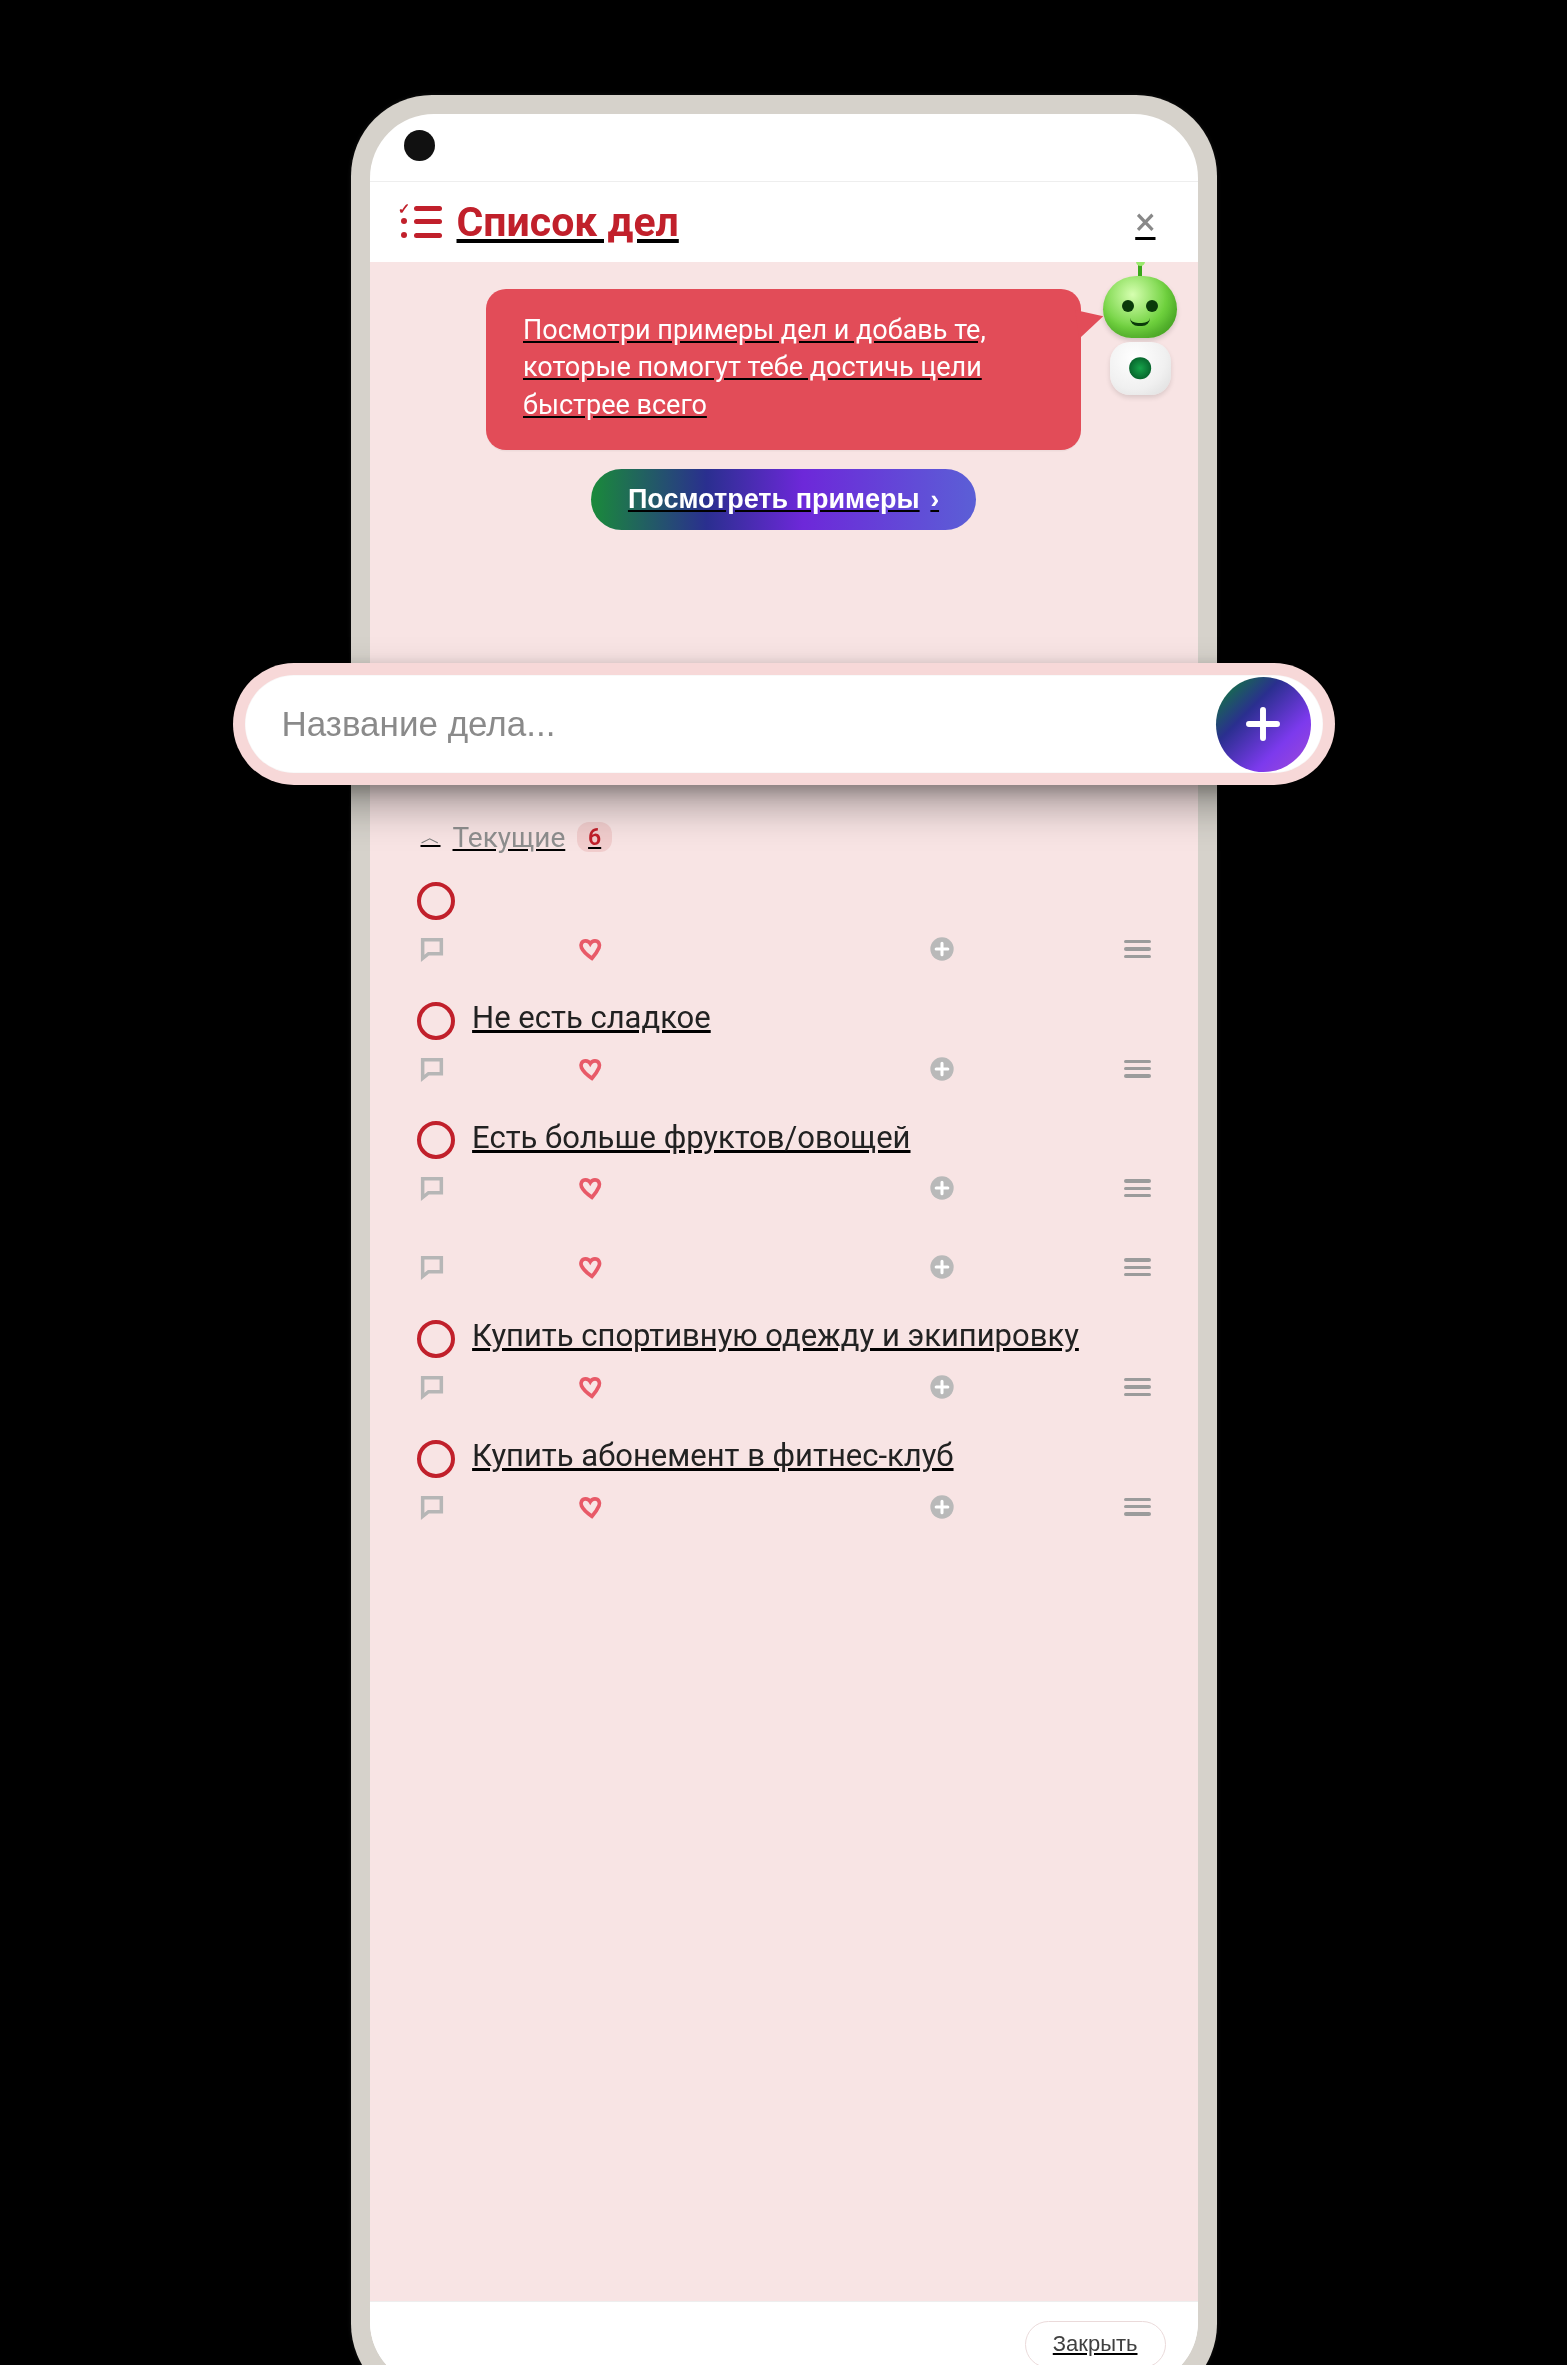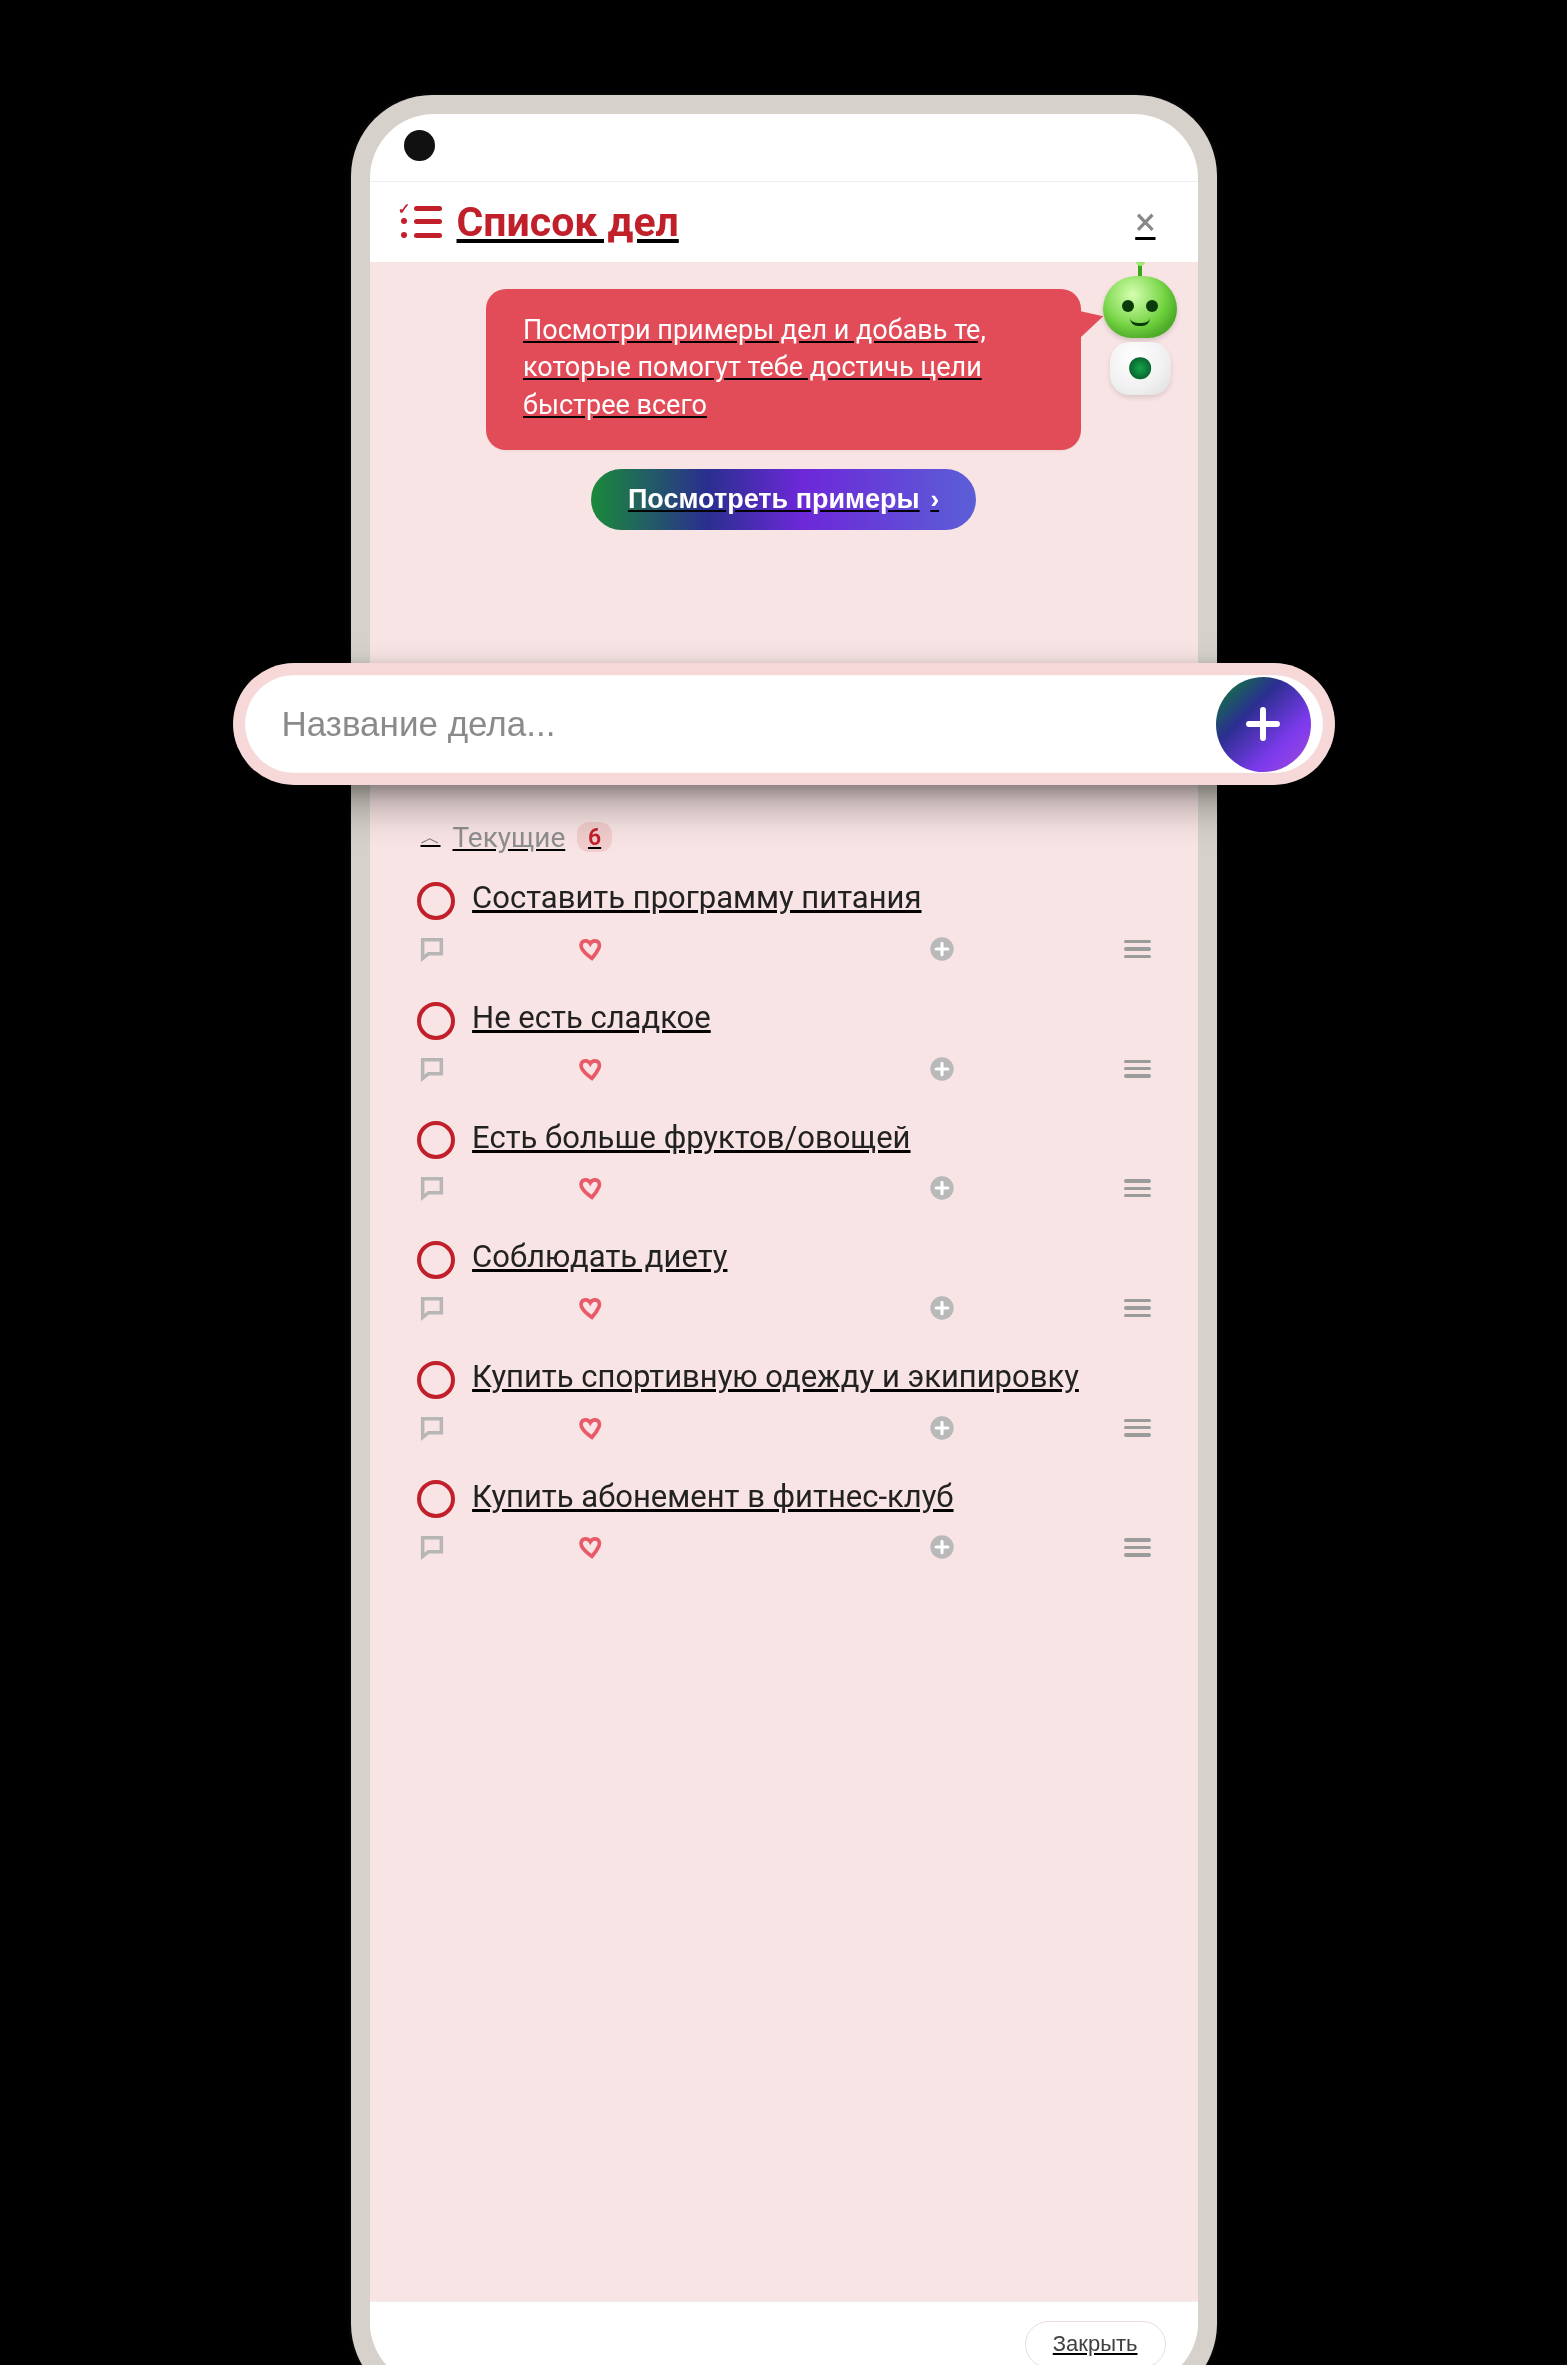--- a/index.html
+++ b/index.html
@@ -297,21 +297,20 @@
       <div class="tasks-scroll">
         <div class="section-head">
           <span class="caret">︿</span>
           <span>Текущие</span>
           <span class="count-badge">6</span>
         </div>
         <div id="tasks-list">
             <div class="task">
               <div class="task-top">
                 <div class="check-circle"></div>
-                <div class="task-title">Составить программу питания</div>
               </div>
               <div class="task-actions">
                 <div class="act comment">
                   <svg class="ico comment" viewBox="0 0 24 24">
                     <path d="M4 4h16v12H9l-5 4V4z"></path>
                   </svg>
                 </div>
                 <div class="act heart">
                   <svg class="ico heart" viewBox="0 0 24 24">
                     <path d="M12 20s-7-4.5-9-9c-1.2-2.7.3-6 3.5-6 2 0 3.3 1.2 4 2.4.7-1.2 2-2.4 4-2.4 3.2 0 4.7 3.3 3.5 6-2 4.5-6 9-6 9z"></path>
@@ -388,24 +387,20 @@
                 <div class="act drag">
                   <div class="drag-lines">
                     <div class="l"></div>
                     <div class="l"></div>
                     <div class="l"></div>
                   </div>
                 </div>
               </div>
             </div>
             <div class="task">
-              <div class="task-top">
-                <div class="check-circle"></div>
-                <div class="task-title">Соблюдать диету</div>
-              </div>
               <div class="task-actions">
                 <div class="act comment">
                   <svg class="ico comment" viewBox="0 0 24 24">
                     <path d="M4 4h16v12H9l-5 4V4z"></path>
                   </svg>
                 </div>
                 <div class="act heart">
                   <svg class="ico heart" viewBox="0 0 24 24">
                     <path d="M12 20s-7-4.5-9-9c-1.2-2.7.3-6 3.5-6 2 0 3.3 1.2 4 2.4.7-1.2 2-2.4 4-2.4 3.2 0 4.7 3.3 3.5 6-2 4.5-6 9-6 9z"></path>
                   </svg>

